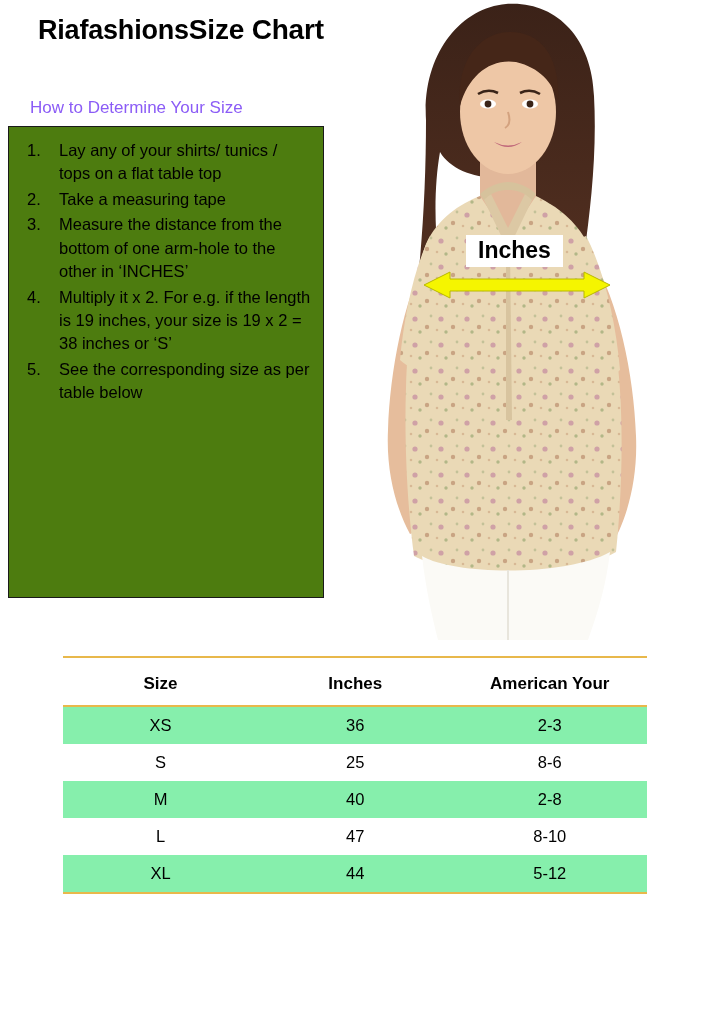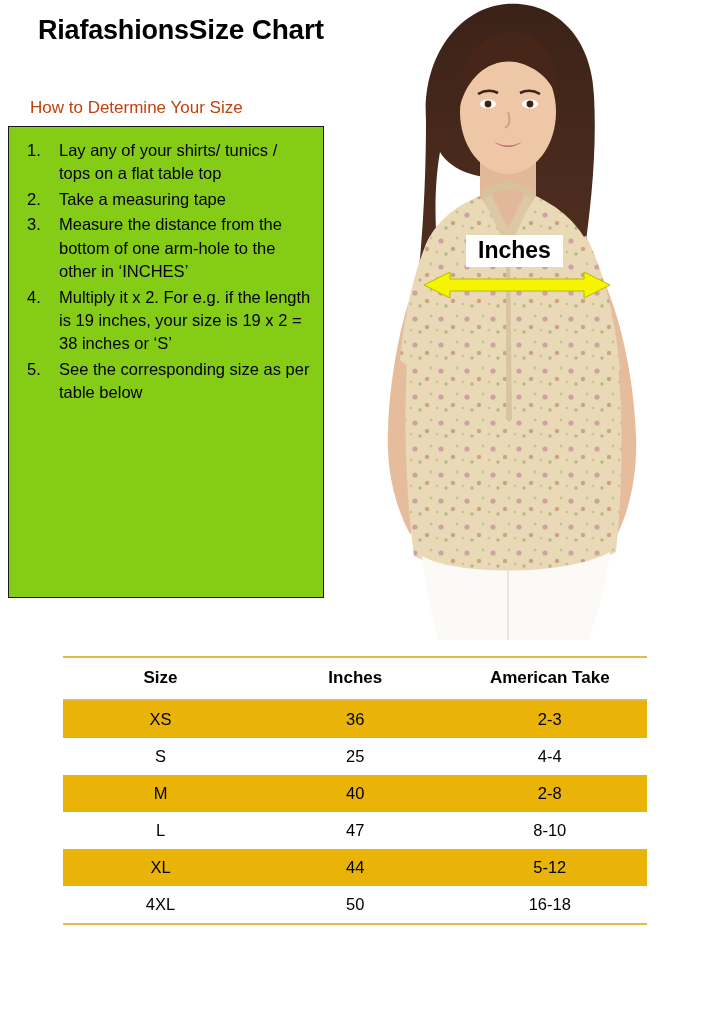--- a/index.html
+++ b/index.html
@@ -33,32 +33,32 @@
     font-size: 28px;
     font-weight: bold;
     letter-spacing: -0.2px;
   }
 
   .howto {
     position: absolute;
     left: 30px;
     top: 98px;
     font-size: 17px;
-    color: #c2410c;
+    color: #8b5cf6;
   }
 
   
   .instructions-box {
     position: absolute;
     left: 8px;
     top: 126px;
     width: 316px;
     height: 472px;
     border: 1px solid #1a1a1a;
-    background: #84cc16;
+    background: #4d7c0f;
     box-sizing: border-box;
     padding: 12px 10px 16px 12px;
   }
   ol.steps {
     margin: 0;
     padding: 0;
     list-style: none;
     counter-reset: step;
   }
   ol.steps li {
@@ -125,29 +125,29 @@
   }
   table.size-table th,
   table.size-table td {
     text-align: center;
     padding: 9px 0 9px 0;
     border: none;
   }
   table.size-table thead th {
     font-weight: bold;
     font-size: 17px;
-    padding-top: 10px;
+    padding-top: 16px;
     padding-bottom: 11px;
   }
   table.size-table thead tr {
     border-top: 2px solid #e8b84b;
     border-bottom: 2px solid #e8b84b;
   }
   table.size-table tbody tr.alt td {
-    background: #eab308;
+    background: #86efac;
   }
   table.size-table tbody tr:last-child td {
     border-bottom: 2px solid #e8b84b;
   }
   table.size-table col.c1 { width: 33.4%; }
   table.size-table col.c2 { width: 33.3%; }
   table.size-table col.c3 { width: 33.3%; }
 </style>
 </head>
 <body>
@@ -235,49 +235,44 @@
   <table class="size-table">
     <colgroup>
         <col class="c1">
         <col class="c2">
         <col class="c3">
       </colgroup>
     <thead>
       <tr>
         <th>Size</th>
         <th>Inches</th>
-        <th>American Take</th>
+        <th>American Your</th>
       </tr>
     </thead>
     <tbody>
       <tr class="alt">
         <td>XS</td>
         <td>36</td>
         <td>2-3</td>
       </tr>
       <tr>
         <td>S</td>
         <td>25</td>
-        <td>4-4</td>
+        <td>8-6</td>
       </tr>
       <tr class="alt">
         <td>M</td>
         <td>40</td>
         <td>2-8</td>
       </tr>
       <tr>
         <td>L</td>
         <td>47</td>
         <td>8-10</td>
       </tr>
       <tr class="alt">
         <td>XL</td>
         <td>44</td>
         <td>5-12</td>
       </tr>
-      <tr>
-        <td>4XL</td>
-        <td>50</td>
-        <td>16-18</td>
-      </tr>
     </tbody>
   </table>
 </div>
 
 </body></html>

